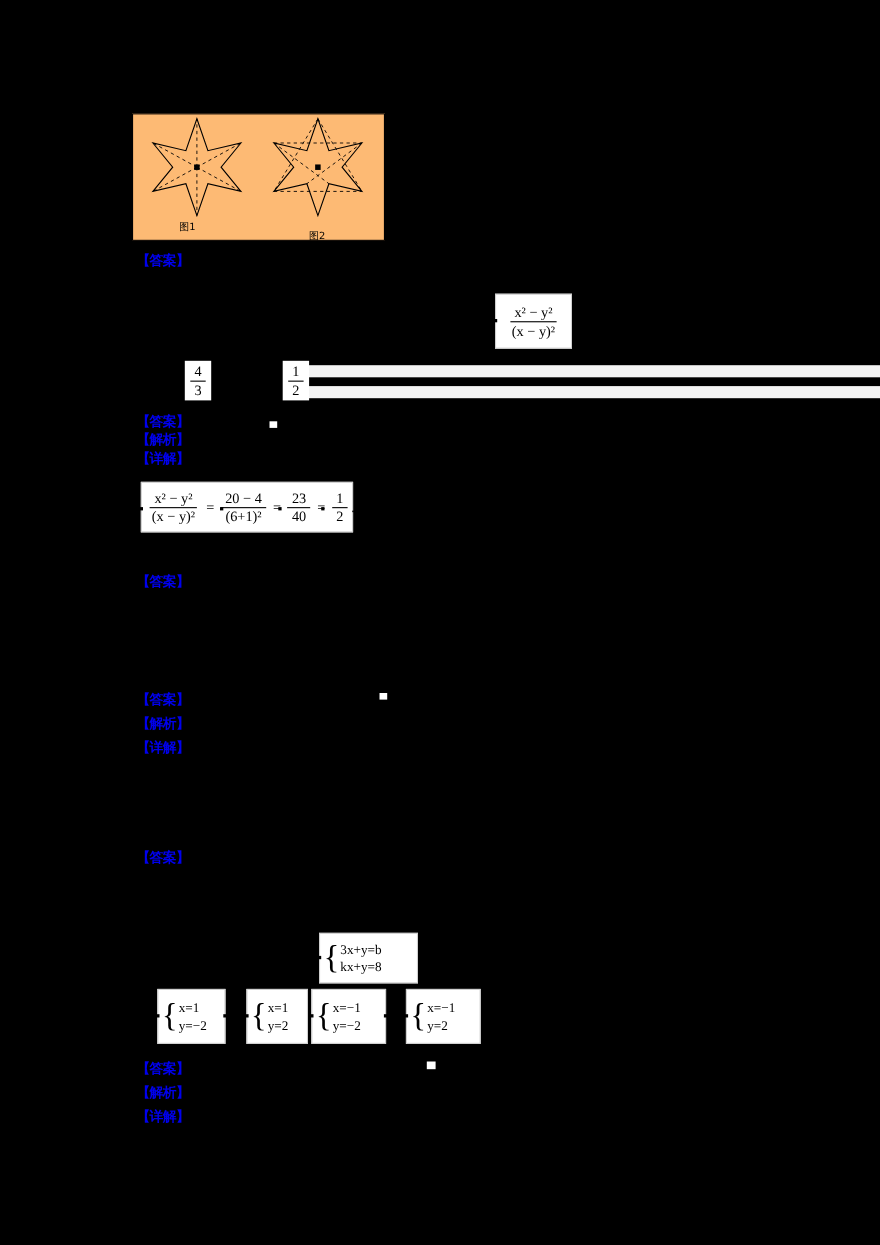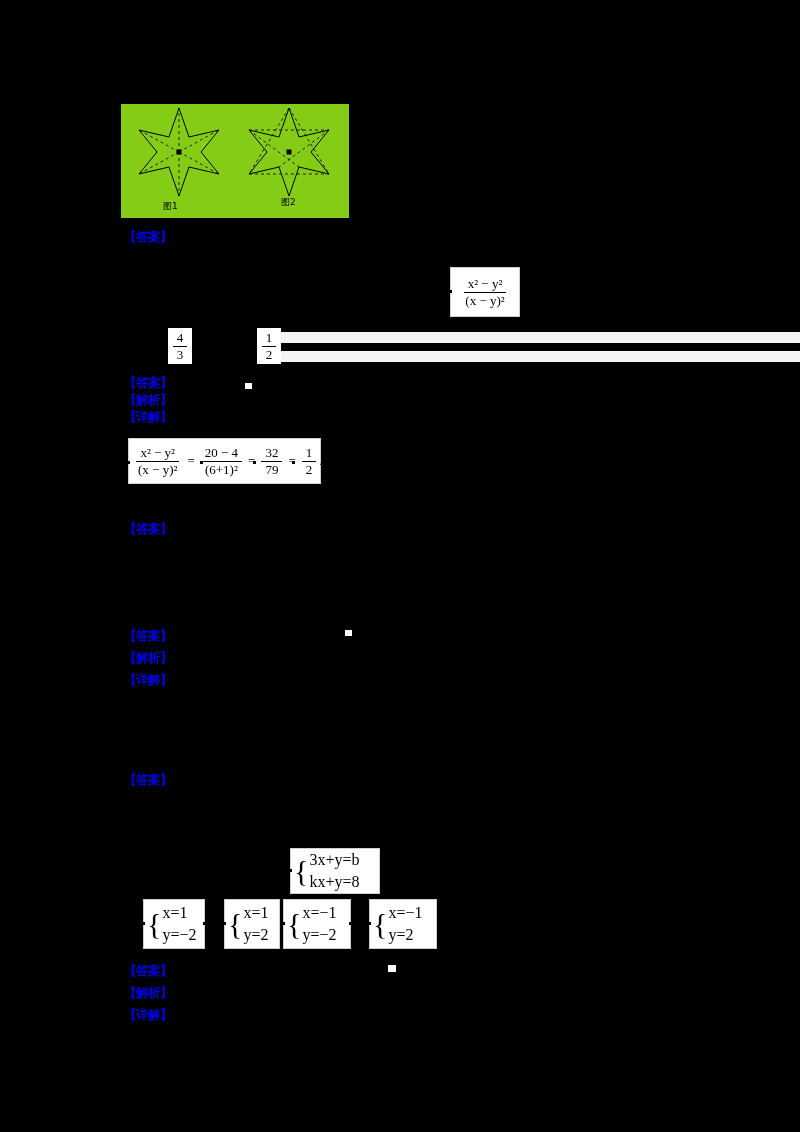--- a/index.html
+++ b/index.html
@@ -23,32 +23,32 @@
     height: 1132px;
   }
 
   
   .figure-box {
     position: absolute;
     left: 120px;
     top: 103px;
     width: 230px;
     height: 116px;
-    background: #84cc16;
+    background: #fdba74;
     border: 1px solid #000000;
     box-sizing: border-box;
   }
   .figure-caption {
     position: absolute;
     font-size: 9px;
     color: #000000;
     font-family: "DejaVu Sans", sans-serif;
   }
   .cap1 { left: 42px; top: 96px; }
-  .cap2 { left: 160px; top: 92px; }
+  .cap2 { left: 160px; top: 104px; }
 
   
   .tag {
     position: absolute;
     color: #0000ee;
     font-weight: bold;
     font-size: 12.5px;
     font-family: Liberation Sans, sans-serif;
     letter-spacing: -0.5px;
     white-space: nowrap;
@@ -102,21 +102,21 @@
   .brace {
     font-size: 30px;
     line-height: 0.8;
     font-family: "Liberation Serif", serif;
     margin-right: 1px;
   }
   .eqs {
     display: flex;
     flex-direction: column;
     justify-content: center;
-    font-size: 16px;
+    font-size: 12px;
     line-height: 1.35;
   }
 
   
   .sliver {
     position: absolute;
     background: #f4f4f4;
   }
   .tiny-white {
     position: absolute;
@@ -221,22 +221,22 @@
         <span class="num">x² − y²</span>
         <span class="den">(x − y)²</span>
       </span>
       <span class="op">=</span>
       <span class="frac">
         <span class="num">20 − 4</span>
         <span class="den">(6+1)²</span>
       </span>
       <span class="op">=</span>
       <span class="frac">
-        <span class="num">32</span>
-        <span class="den">79</span>
+        <span class="num">23</span>
+        <span class="den">40</span>
       </span>
       <span class="op">=</span>
       <span class="frac">
         <span class="num">1</span>
         <span class="den">2</span>
       </span>
       <span>.</span>
     </div>
   </div>
   <div class="handle" style="left:127px; top:461px;"></div>

